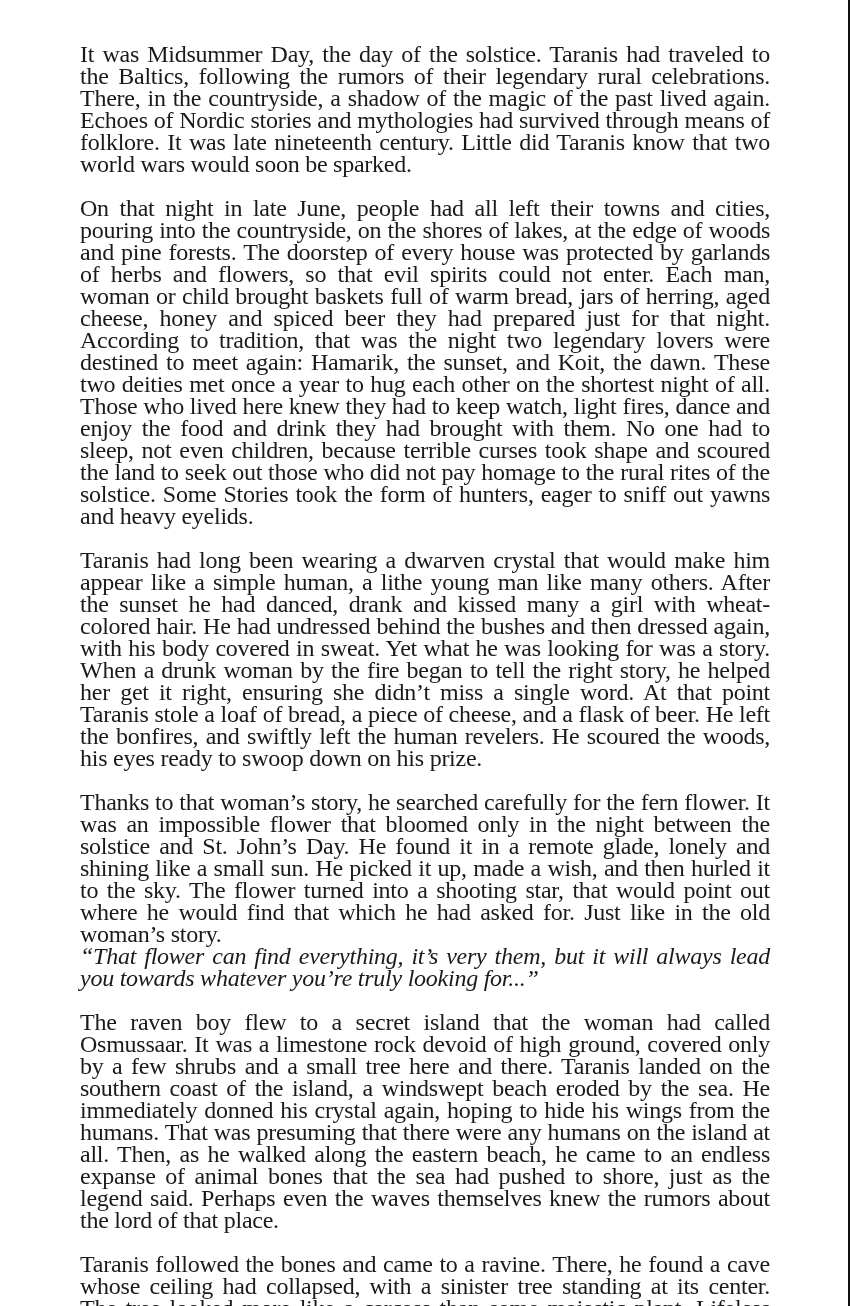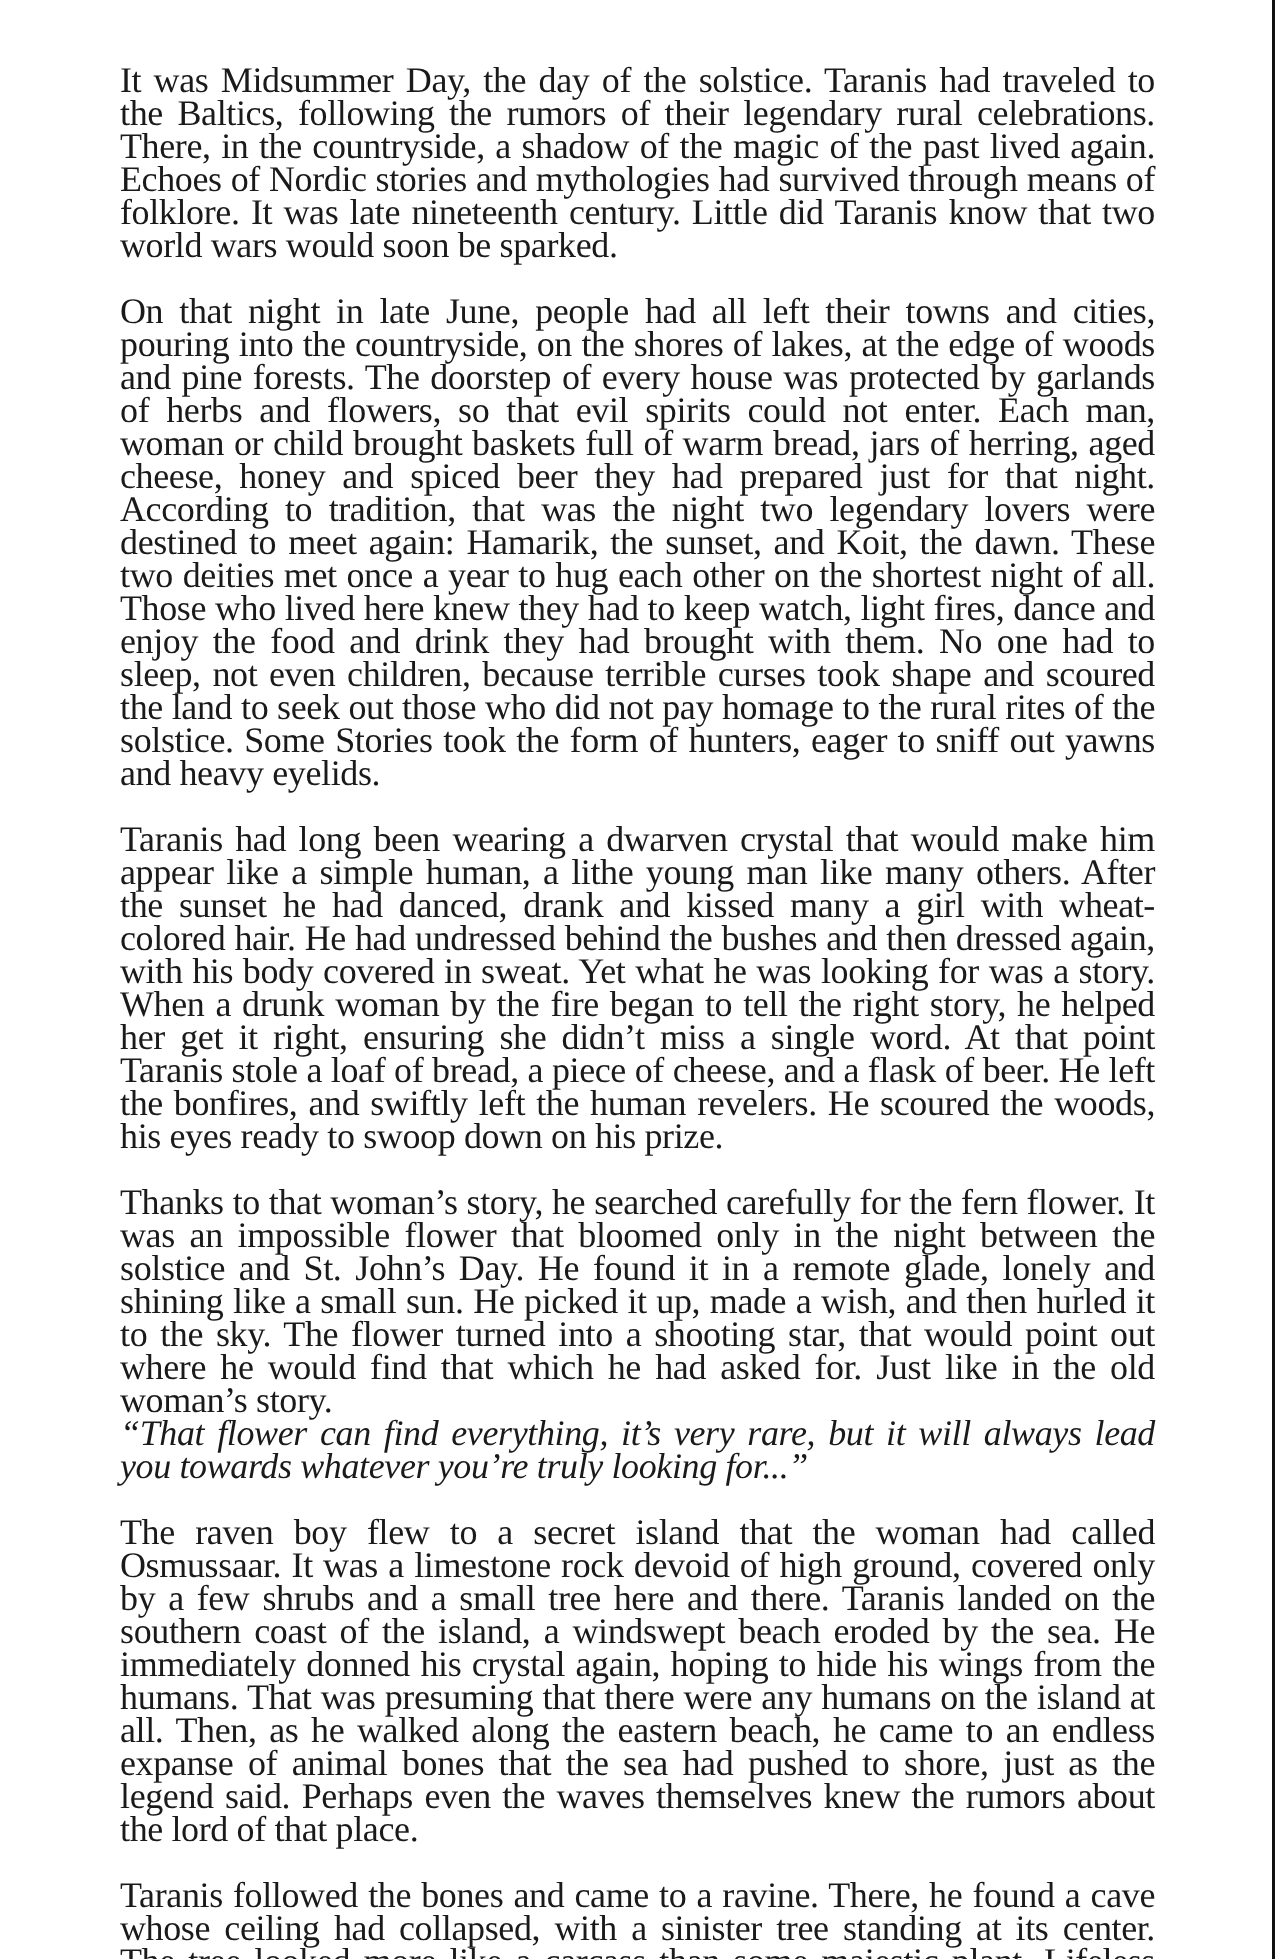--- a/index.html
+++ b/index.html
@@ -46,18 +46,18 @@
 </head>
 <body>
 
 <div class="page">
   <div class="text-block">
     <p class="para">It was Midsummer Day, the day of the solstice. Taranis had traveled to the Baltics, following the rumors of their legendary rural celebrations. There, in the countryside, a shadow of the magic of the past lived again. Echoes of Nordic stories and mythologies had survived through means of folklore. It was late nineteenth century. Little did Taranis know that two world wars would soon be sparked.</p>
     <p class="para">On that night in late June, people had all left their towns and cities, pouring into the countryside, on the shores of lakes, at the edge of woods and pine forests. The doorstep of every house was protected by garlands of herbs and flowers, so that evil spirits could not enter. Each man, woman or child brought baskets full of warm bread, jars of herring, aged cheese, honey and spiced beer they had prepared just for that night. According to tradition, that was the night two legendary lovers were destined to meet again: Hamarik, the sunset, and Koit, the dawn. These two deities met once a year to hug each other on the shortest night of all. Those who lived here knew they had to keep watch, light fires, dance and enjoy the food and drink they had brought with them. No one had to sleep, not even children, because terrible curses took shape and scoured the land to seek out those who did not pay homage to the rural rites of the solstice. Some Stories took the form of hunters, eager to sniff out yawns and heavy eyelids.</p>
     <p class="para">Taranis had long been wearing a dwarven crystal that would make him appear like a simple human, a lithe young man like many others. After the sunset he had danced, drank and kissed many a girl with wheat-colored hair. He had undressed behind the bushes and then dressed again, with his body covered in sweat. Yet what he was looking for was a story. When a drunk woman by the fire began to tell the right story, he helped her get it right, ensuring she didn’t miss a single word. At that point Taranis stole a loaf of bread, a piece of cheese, and a flask of beer. He left the bonfires, and swiftly left the human revelers. He scoured the woods, his eyes ready to swoop down on his prize.</p>
     <div class="para">
       <span>Thanks to that woman’s story, he searched carefully for the fern flower. It was an impossible flower that bloomed only in the night between the solstice and St. John’s Day. He found it in a remote glade, lonely and shining like a small sun. He picked it up, made a wish, and then hurled it to the sky. The flower turned into a shooting star, that would point out where he would find that which he had asked for. Just like in the old woman’s story.</span>
-      <span class="quote">“That flower can find everything, it’s very rare, but it will always lead you towards whatever you’re truly looking for...”</span>
+      <span class="quote">“That flower can find everything, it’s very them, but it will always lead you towards whatever you’re truly looking for...”</span>
     </div>
     <p class="para">The raven boy flew to a secret island that the woman had called Osmussaar. It was a limestone rock devoid of high ground, covered only by a few shrubs and a small tree here and there. Taranis landed on the southern coast of the island, a windswept beach eroded by the sea. He immediately donned his crystal again, hoping to hide his wings from the humans. That was presuming that there were any humans on the island at all. Then, as he walked along the eastern beach, he came to an endless expanse of animal bones that the sea had pushed to shore, just as the legend said. Perhaps even the waves themselves knew the rumors about the lord of that place.</p>
     <p class="para">Taranis followed the bones and came to a ravine. There, he found a cave whose ceiling had collapsed, with a sinister tree standing at its center. The tree looked more like a carcass than some majestic plant. Lifeless bodies and items of every kind dangled from its branches. Animals, humans… they did not look much different from there. Under the tree, a man covered in rags rested among the roots. He looked dead as well. Taranis found the remains of a fire and lit it. Then he put down some bread, cheese and beer he had taken with him and offered to share them with the man.</p>
   </div>
 </div>
 
 </body></html>

